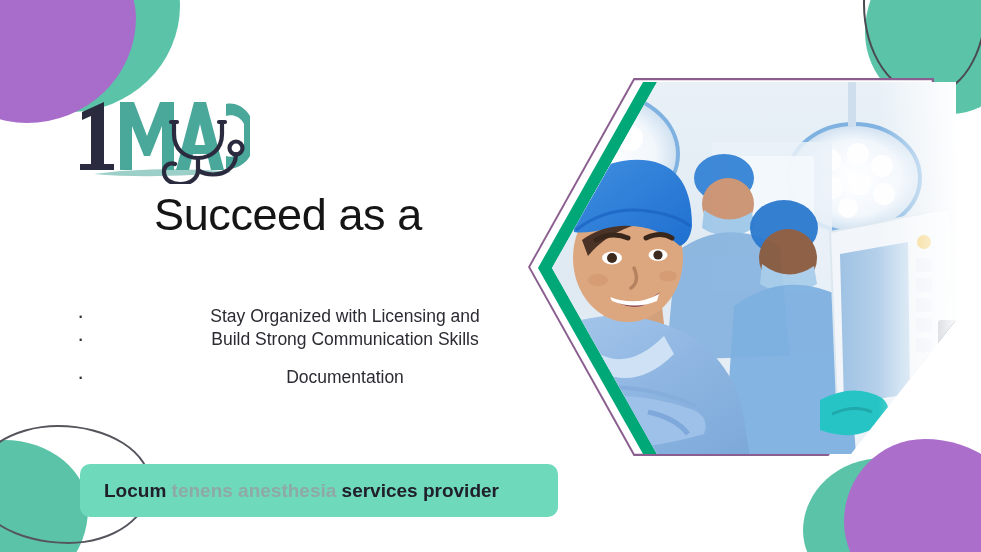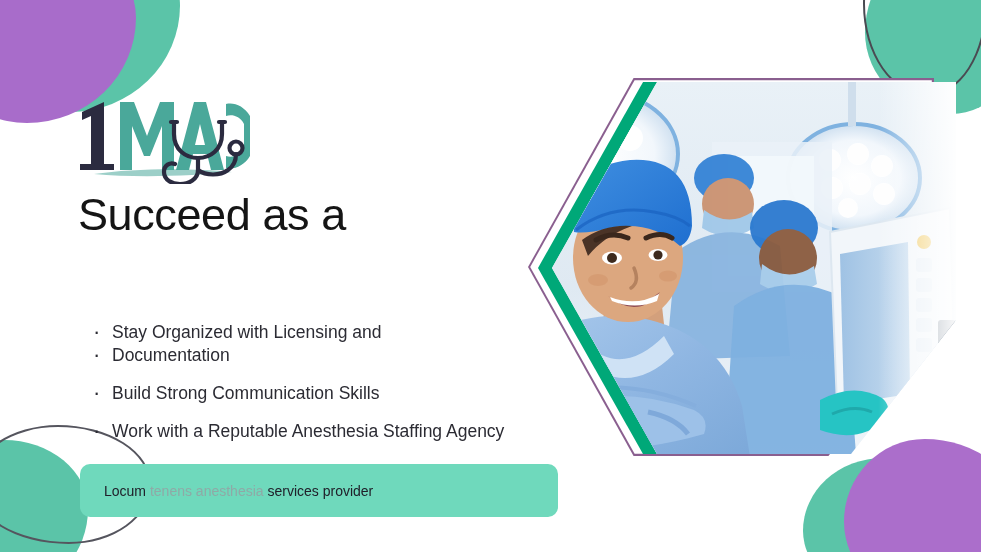--- a/index.html
+++ b/index.html
@@ -9,20 +9,21 @@
   }
   body {
     font-family: "Liberation Sans", sans-serif;
   }
   #slide {
     position: relative;
     width: 981px;
     height: 552px;
     background: #ffffff;
     overflow: hidden;
+    text-align: center;
   }
 
   
   .blob { position: absolute; }
 
   .blob-tl-teal {
     left: -10px; top: -78px;
     width: 190px; height: 190px;
     background: #5bc4a8;
     border-radius: 46% 54% 58% 42% / 52% 44% 56% 48%;
@@ -94,21 +95,21 @@
     letter-spacing: -0.4px;
   }
   #headline .hl-line { display: block; white-space: nowrap; }
 
   
   #bullets {
     position: absolute;
     left: 74px; top: 305px;
     width: 520px;
     list-style: none;
-    margin: 16px; padding: 0;
+    margin: 0; padding: 0;
   }
   #bullets li {
     position: relative;
     padding-left: 22px;
     font-size: 17.5px;
     color: #2b2b33;
     line-height: 1.32;
     white-space: nowrap;
   }
   #bullets li.tight { margin-bottom: 0; }
@@ -129,23 +130,24 @@
     width: 478px; height: 53px;
     background: #6fd9bc;
     border-radius: 10px;
     display: flex;
     align-items: center;
     padding-left: 24px;
     box-sizing: border-box;
     z-index: 3;
   }
   #banner .bn-text {
-    font-size: 14px;
+    font-size: 19px;
     color: #20202a;
     white-space: nowrap;
+    font-weight: bold;
   }
   #banner .bn-mid { color: #8fa9a6; }
 
   
   #photo-wrap {
     position: absolute;
     left: 528px; top: 78px;
     width: 430px; height: 380px;
   }
   .hex {
@@ -232,23 +234,22 @@
       </g>
     </svg>
   </div>
 
   <div id="headline">
     <span class="hl-line">Succeed as a</span>
   </div>
 
   <ul id="bullets">
     <li class="tight">Stay Organized with Licensing and</li>
+    <li class="spaced">Build Strong Communication Skills</li>
     <li class="spaced">Documentation</li>
-    <li class="spaced">Build Strong Communication Skills</li>
-    <li class="spaced">Work with a Reputable Anesthesia Staffing Agency</li>
   </ul>
 
   <div id="banner">
     <span class="bn-text"><span>Locum </span><span class="bn-mid">tenens anesthesia</span><span> services provider</span></span>
   </div>
 
   <div id="photo-wrap">
     <div class="hex hex-purple"></div>
     <div class="hex hex-white"></div>
     <div class="hex hex-green"></div>

